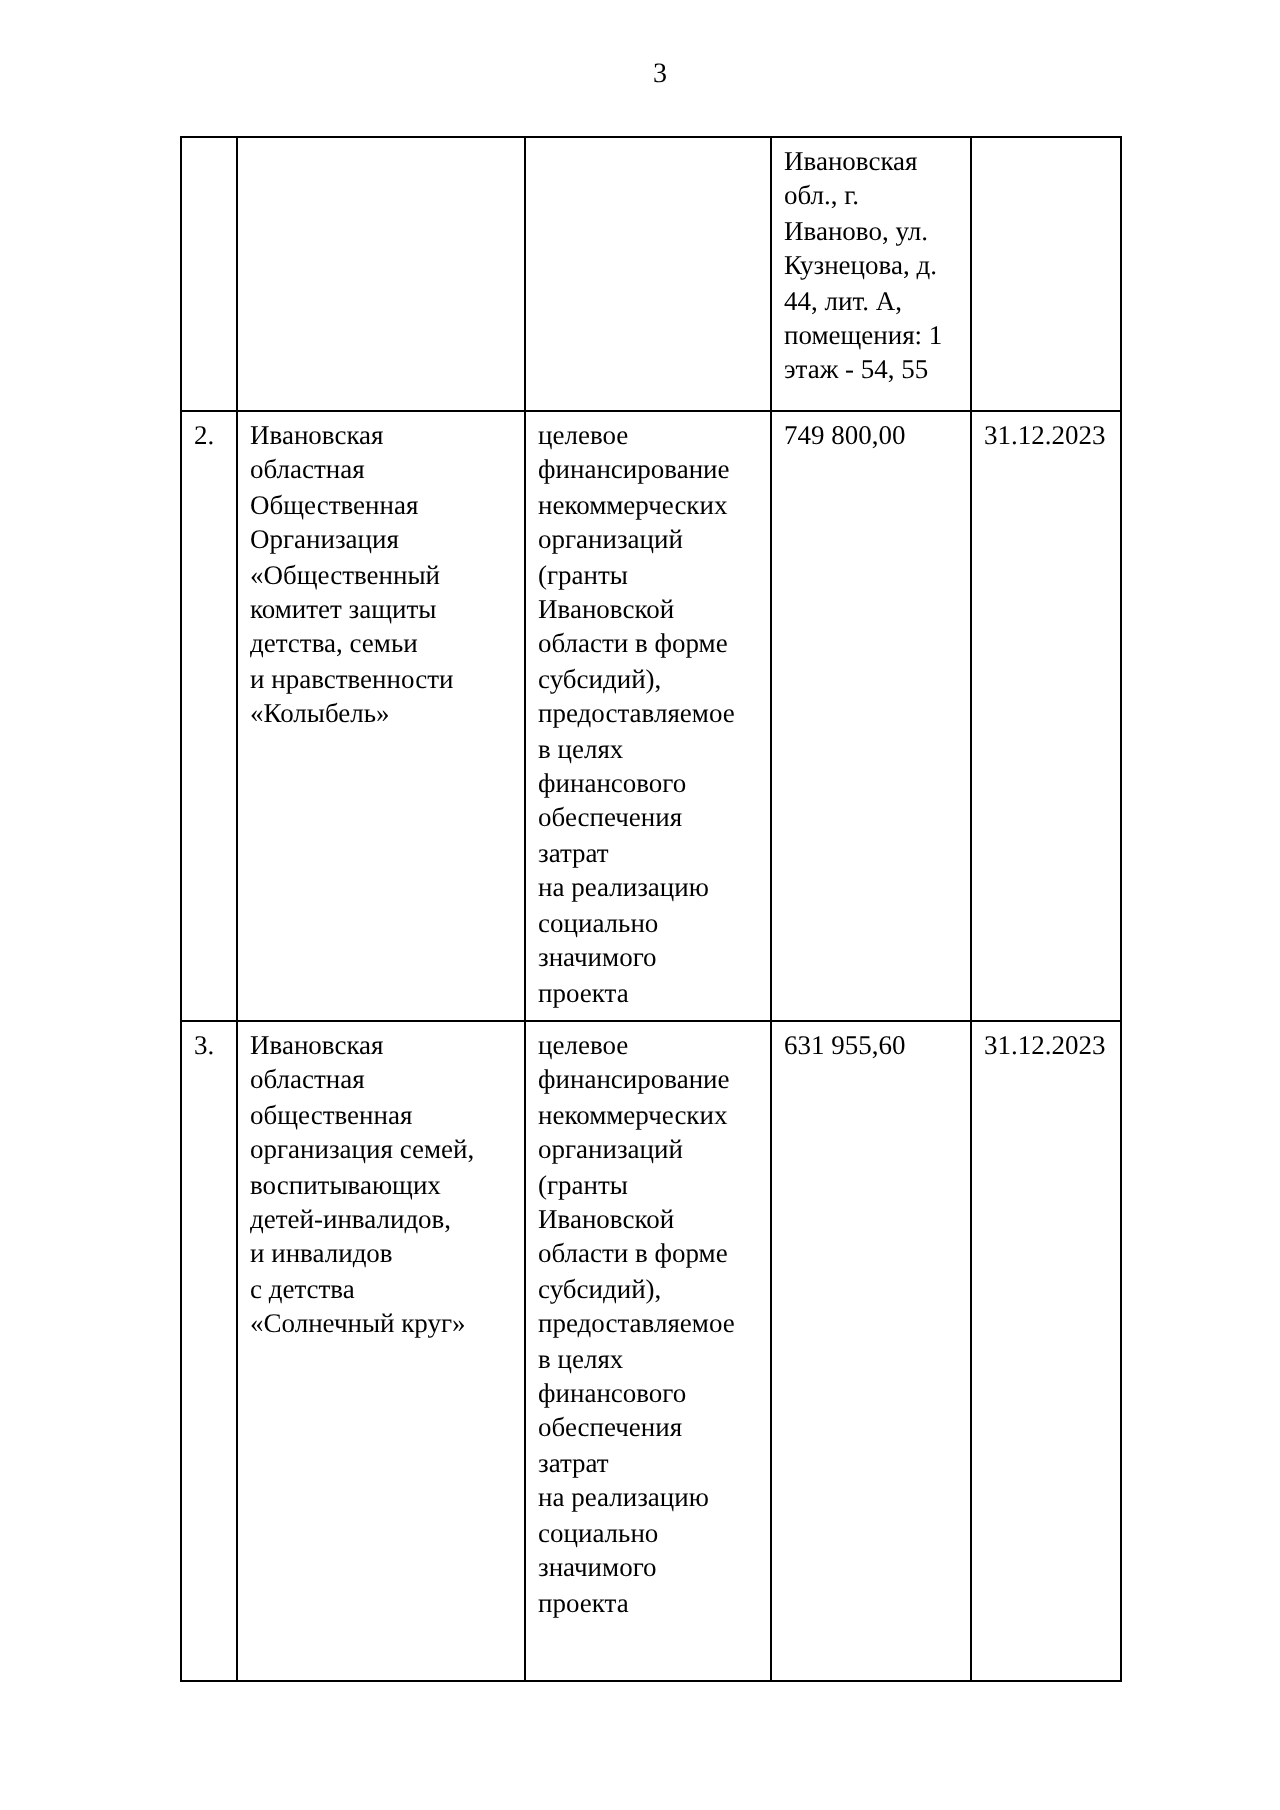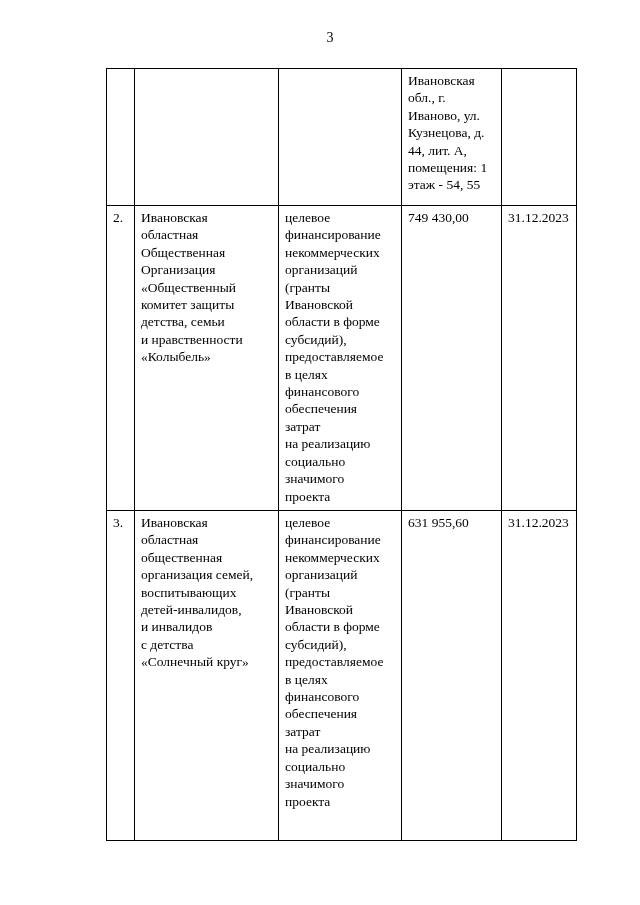--- a/index.html
+++ b/index.html
@@ -19,21 +19,21 @@
     position: absolute;
     top: 30px;
     left: 0;
     width: 660px;
     text-align: center;
     font-size: 14px;
   }
   table.doc-table {
     position: absolute;
     top: 68px;
-    left: 106px;
+    left: 90px;
     width: 470px;
     border-collapse: collapse;
     table-layout: fixed;
     font-size: 13.5px;
   }
   table.doc-table td {
     border: 1px solid #000000;
     vertical-align: top;
     padding: 3px 6px 4px 6px;
     line-height: 17.4px;
@@ -99,21 +99,21 @@
 субсидий),
 предоставляемое
 в целях
 финансового
 обеспечения
 затрат
 на реализацию
 социально
 значимого
 проекта</td>
-      <td>749 430,00</td>
+      <td>749 800,00</td>
       <td>31.12.2023</td>
     </tr>
 
     <tr class="row-3">
       <td>3.</td>
       <td>Ивановская
 областная
 общественная
 организация семей,
 воспитывающих

